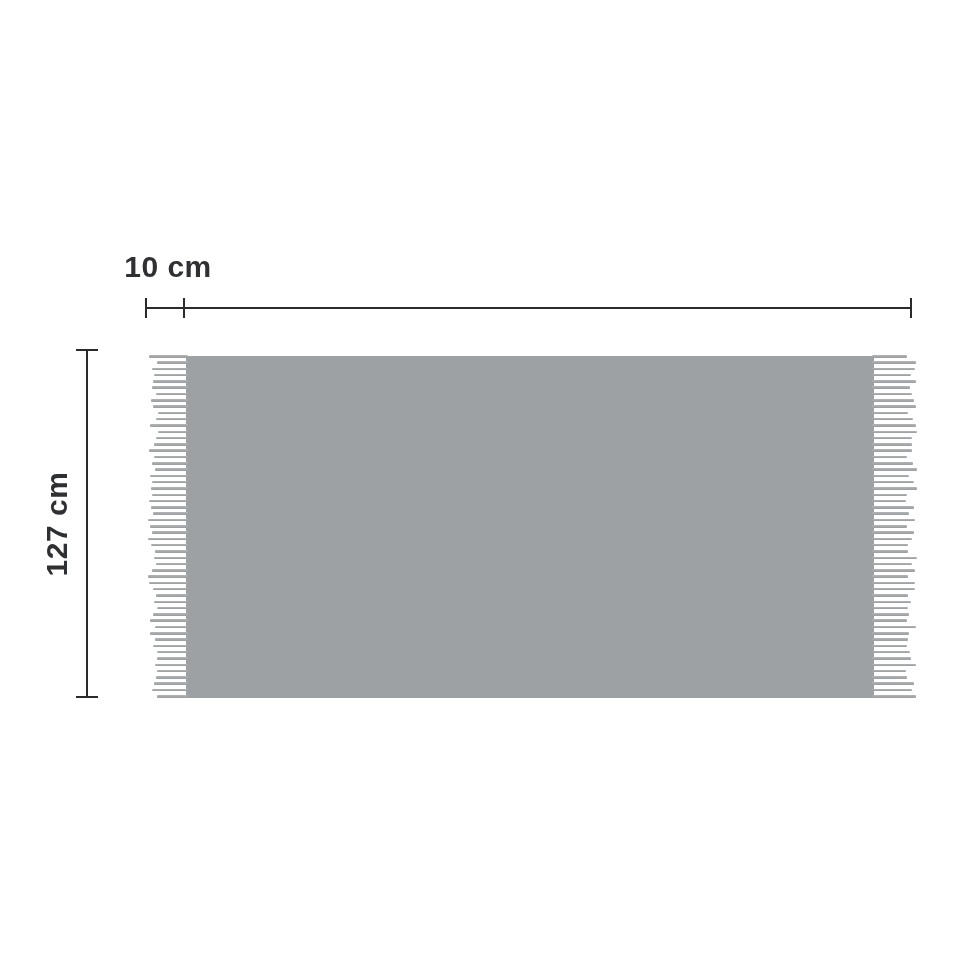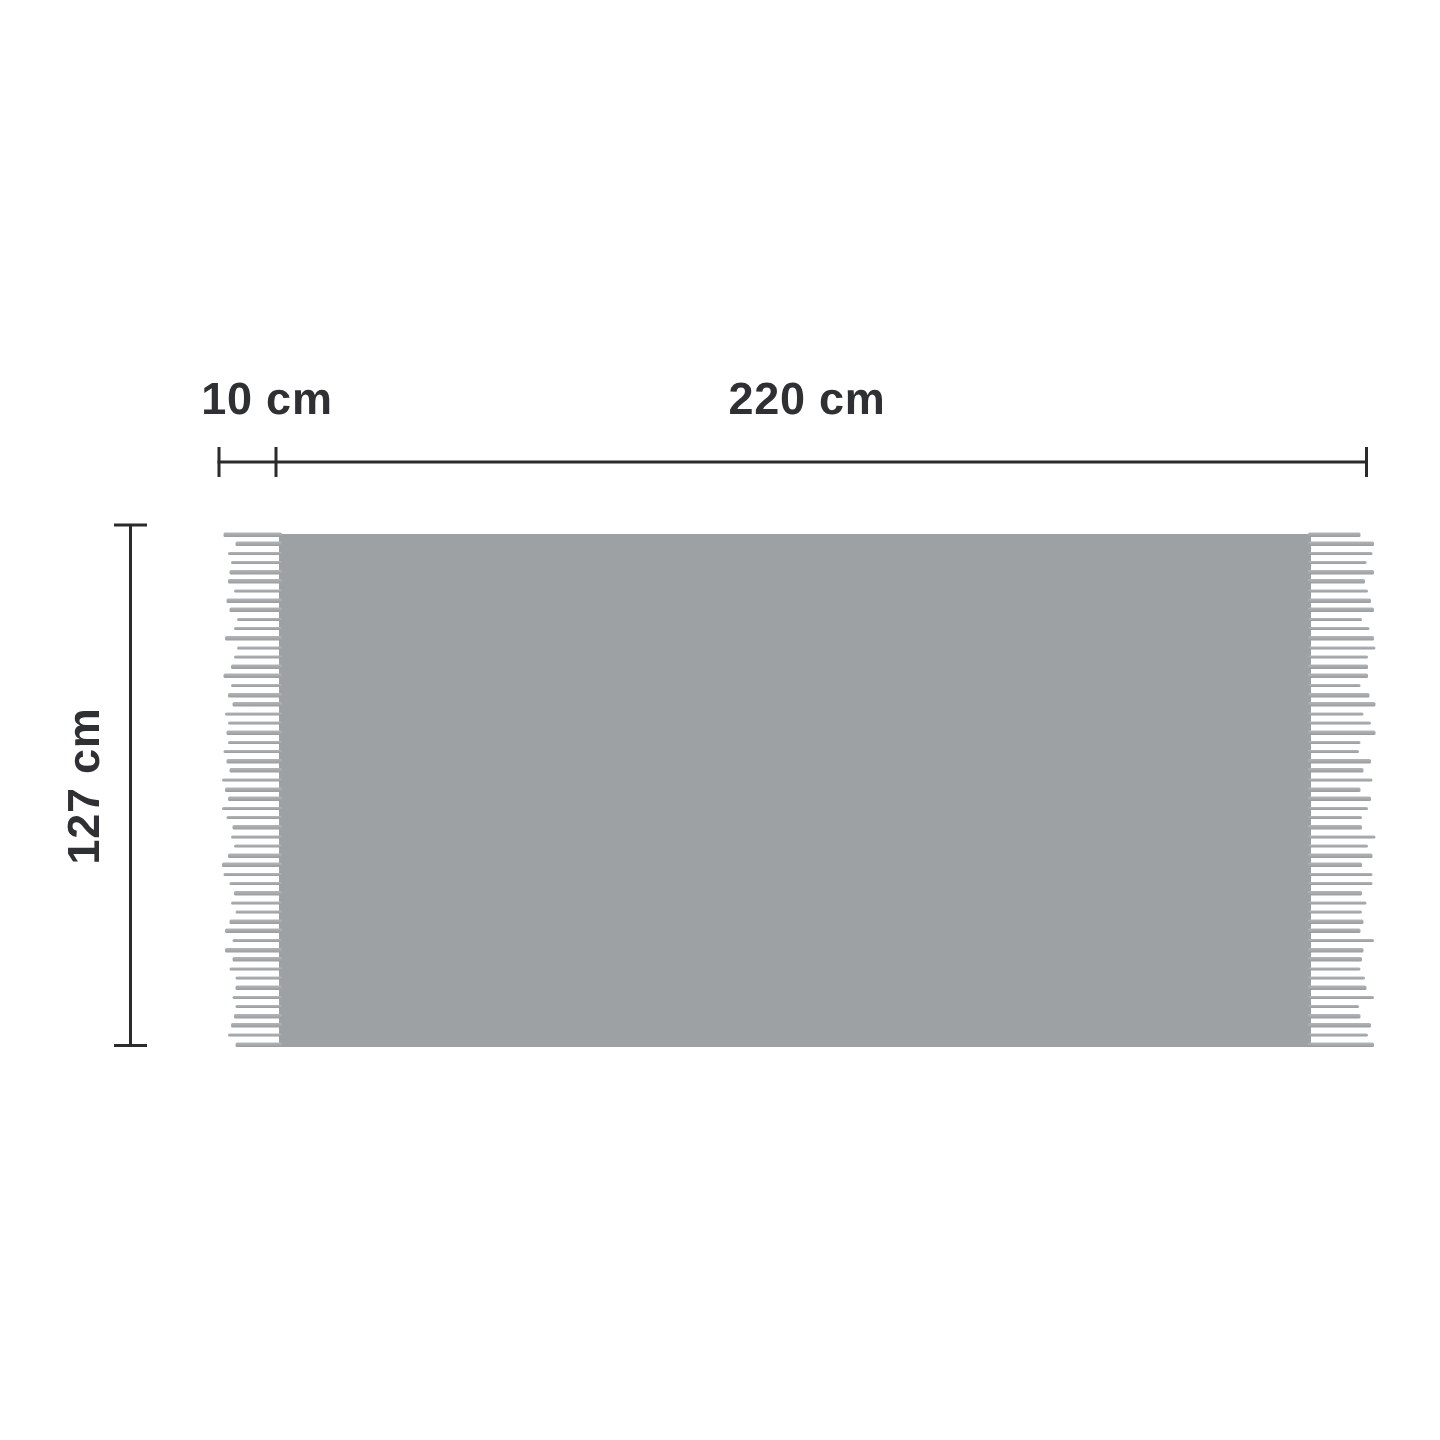--- a/index.html
+++ b/index.html
@@ -26,21 +26,21 @@
   .dim-label {
     position: absolute;
     font-size: 30px;
     font-weight: 600;
     color: var(--text);
     letter-spacing: 0.5px;
     white-space: nowrap;
     text-align: center;
   }
   .label-fringe {
-    left: 128px;
+    left: 118px;
     top: 250px;
     width: 100px;
   }
   .label-width {
     left: 438px;
     top: 250px;
     width: 200px;
   }
   .label-height {
     left: 57px;
@@ -115,21 +115,20 @@
     background: linear-gradient(to bottom, var(--strand-light), var(--strand-dark));
   }
 </style>
 </head>
 <body>
 
 <div class="canvas">
 
   <div class="dim-label label-fringe">10 cm</div>
 
-  <div class="dim-label label-width">220 cm</div>
 
   <div class="h-dim-line"></div>
   <div class="tick-v t-left"></div>
   <div class="tick-v t-mid"></div>
   <div class="tick-v t-right"></div>
 
   <div class="dim-label label-height">127 cm</div>
 
   <div class="v-dim-line"></div>
   <div class="tick-h t-top"></div>

